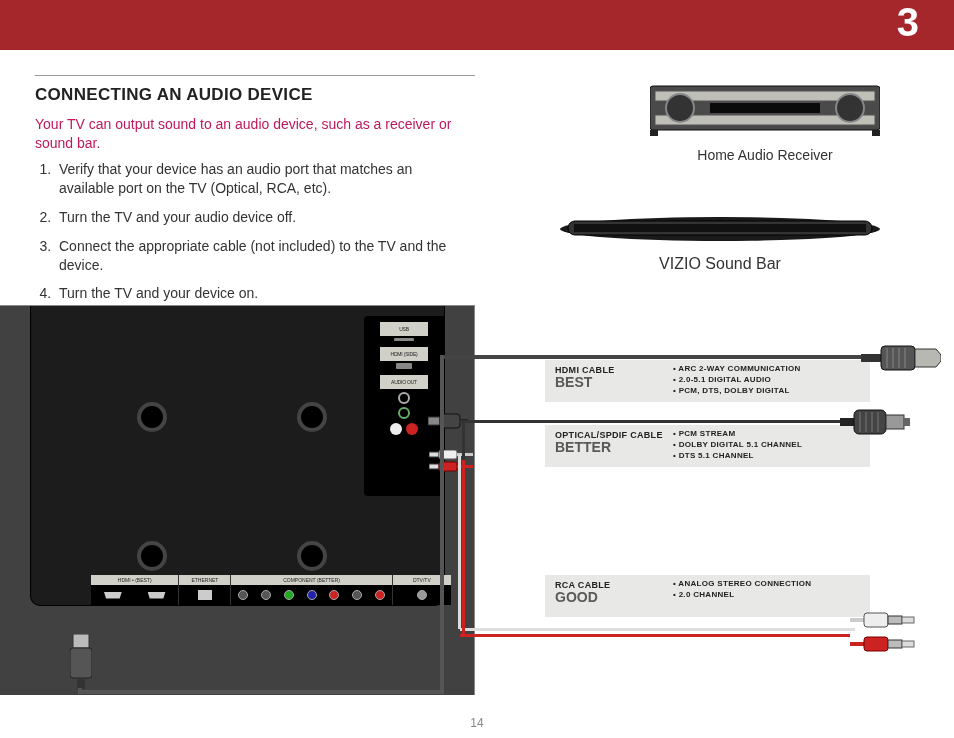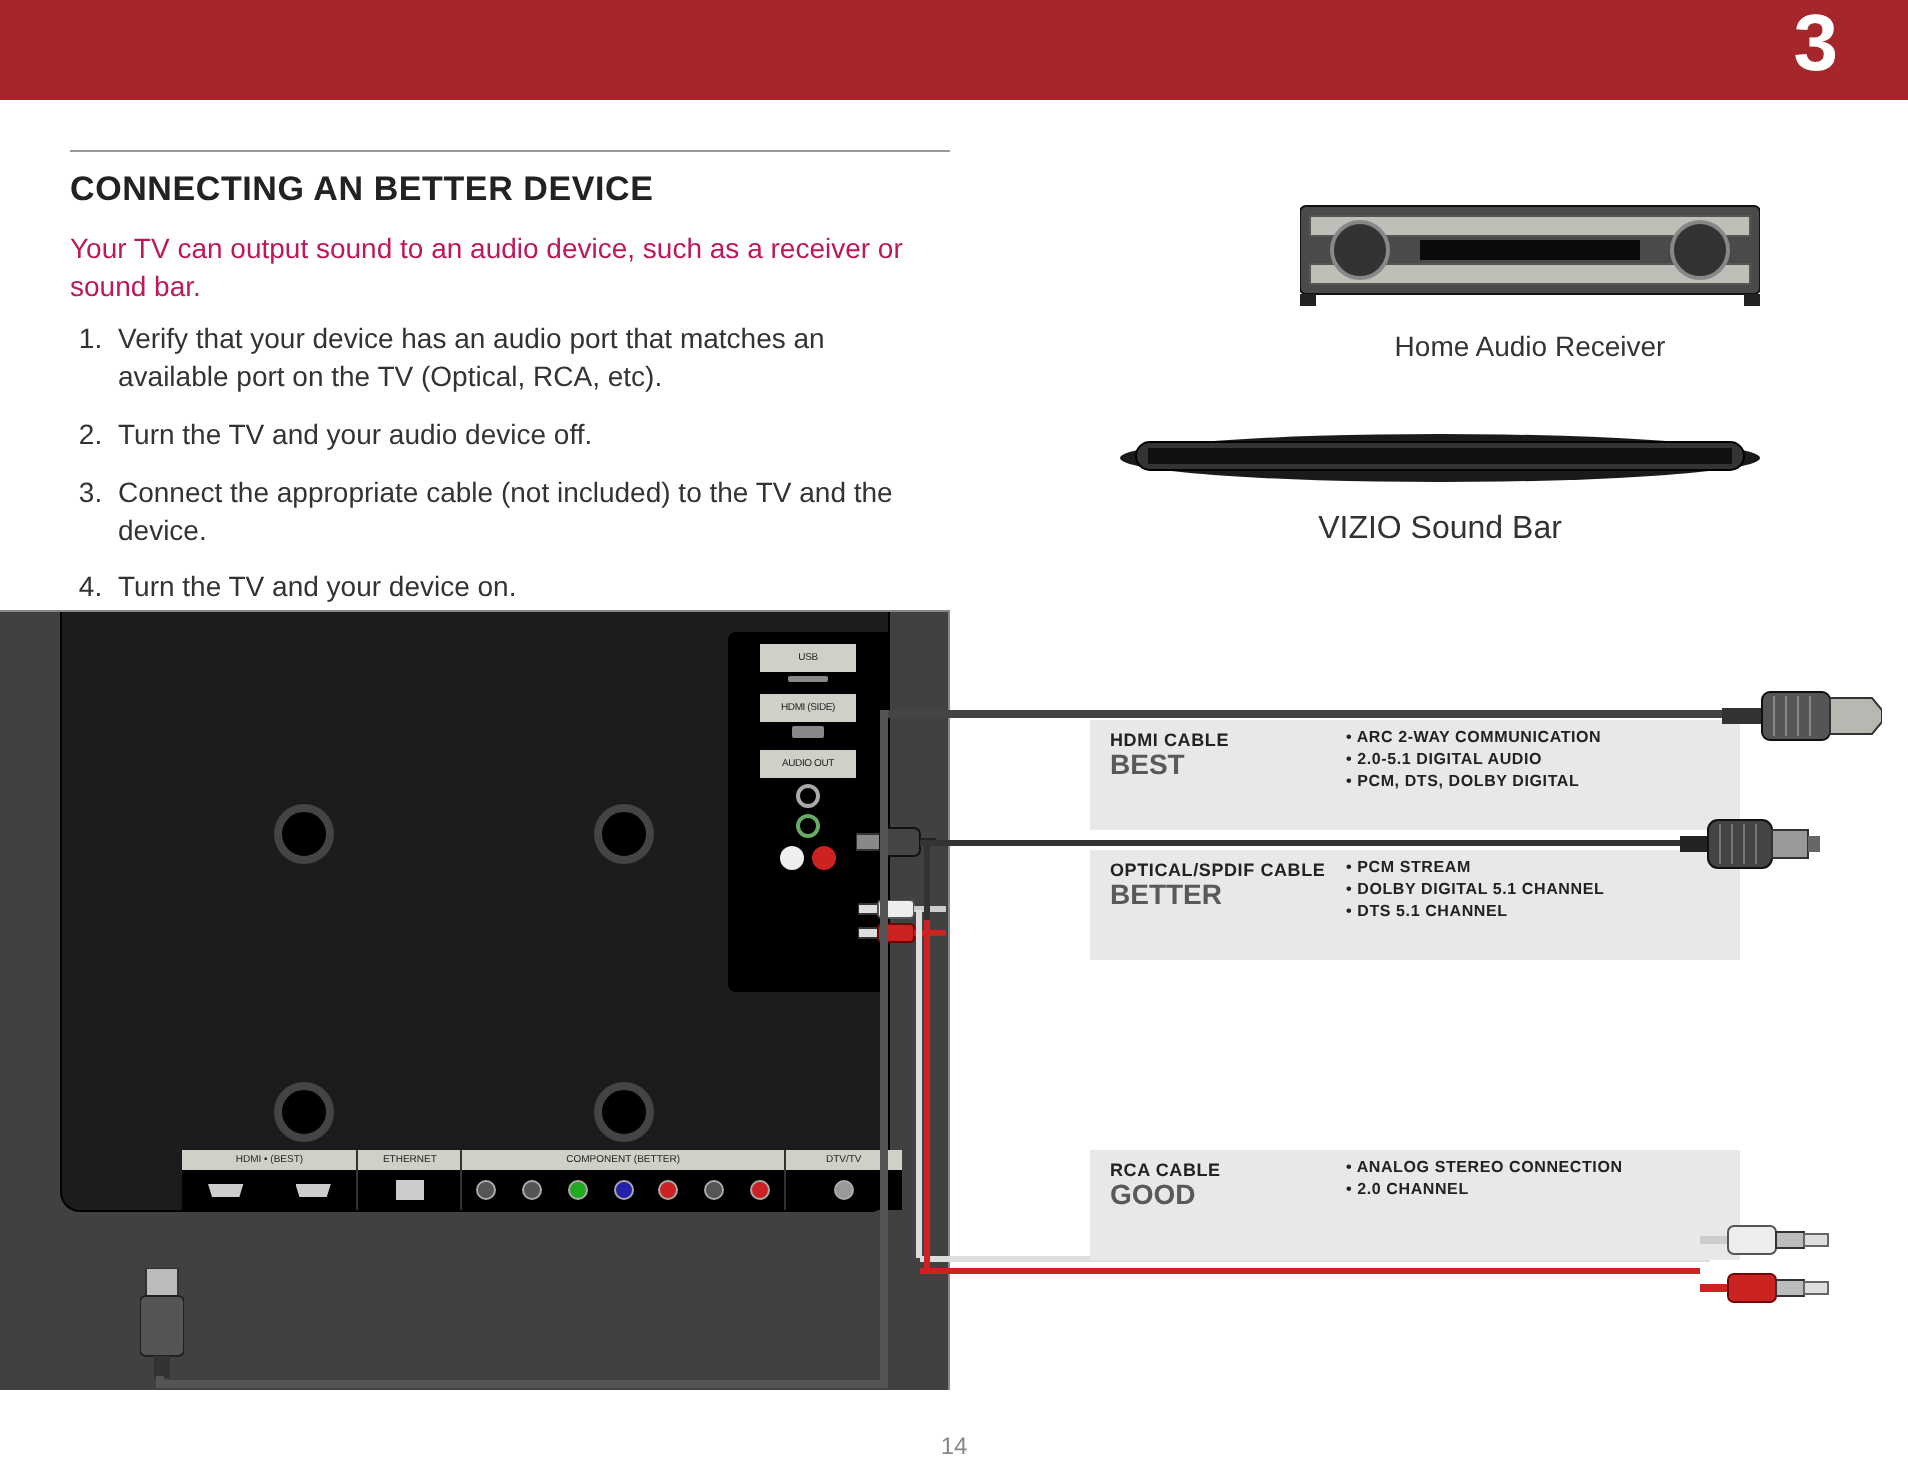--- a/index.html
+++ b/index.html
@@ -66,21 +66,21 @@
     bottom: 8px;
     left: 50%;
     transform: translateX(-50%);
     font-size: 12px;
     color: #888;
   }
 
   
   .receiver-box {
     position: absolute;
-    left: 650px; top: 95px;
+    left: 650px; top: 78px;
     width: 230px;
   }
   .receiver-svg { width: 230px; height: 60px; }
   .receiver-label { text-align: center; font-size: 14px; margin-top: 5px; color:#333;}
   .soundbar-box {
     position: absolute;
     left: 560px; top: 215px;
     width: 320px;
   }
   .soundbar-svg { width: 320px; height: 28px; }
@@ -175,21 +175,21 @@
     font-size: 15px;
     font-weight: 700;
     color: #fff;
     letter-spacing: 0.5px;
   }
 
   
   .info-card {
     position: absolute;
     background: #e8e8e6;
-    height: 55px;
+    height: 42px;
     width: 325px;
   }
   .info-card .ctype { font-size: 9px; font-weight:700; color:#222; padding:5px 10px 0 10px; letter-spacing:0.3px;}
   .info-card .crank { font-size: 14px; font-weight:800; color:#595959; padding:0 10px 0 10px; line-height:1;}
   .bullets {
     position: absolute;
     left: 128px; top: 4px;
     font-size: 8px;
     font-weight: 700;
     color: #222;
@@ -220,21 +220,21 @@
     background:#333;
   }
 </style>
 </head>
 <body>
 
 <div class="red-bar"></div>
 <div class="page-tab">3</div>
 <div class="hr-line"></div>
 
-<div class="heading">CONNECTING AN BETTER DEVICE</div>
+<div class="heading">CONNECTING AN AUDIO DEVICE</div>
 <div class="intro">Your TV can output sound to an audio device, such as a receiver or sound bar.</div>
 <ol class="steps">
   <li>Verify that your device has an audio port that matches an available port on the TV (Optical, RCA, etc).</li>
   <li>Turn the TV and your audio device off.</li>
   <li>Connect the appropriate cable (not included) to the TV and the device.</li>
   <li>Turn the TV and your device on.</li>
 </ol>
 
 <div class="receiver-box">
   <svg class="receiver-svg" viewBox="0 0 230 60">

